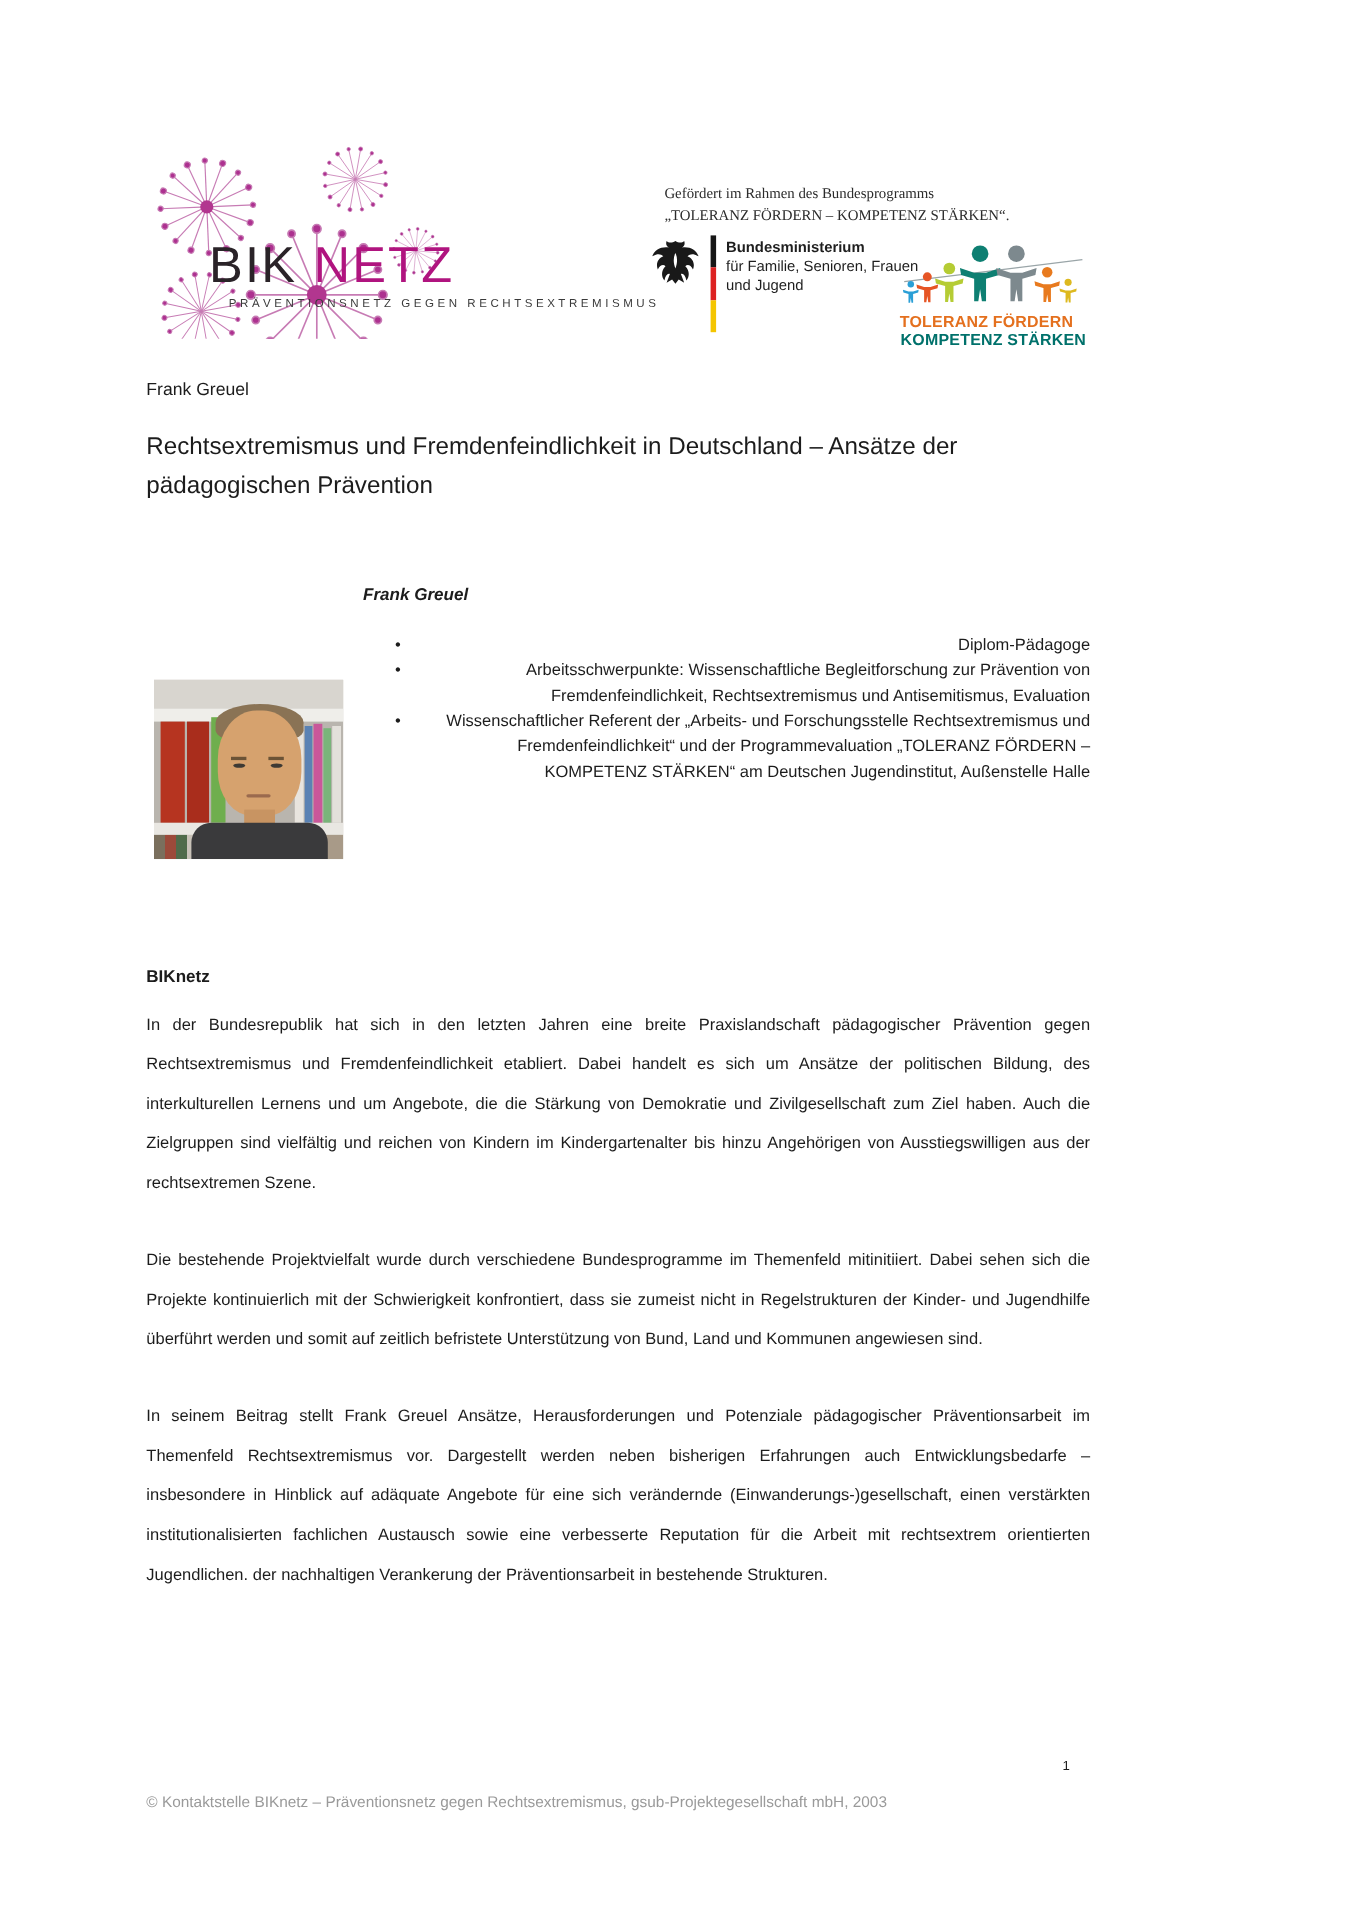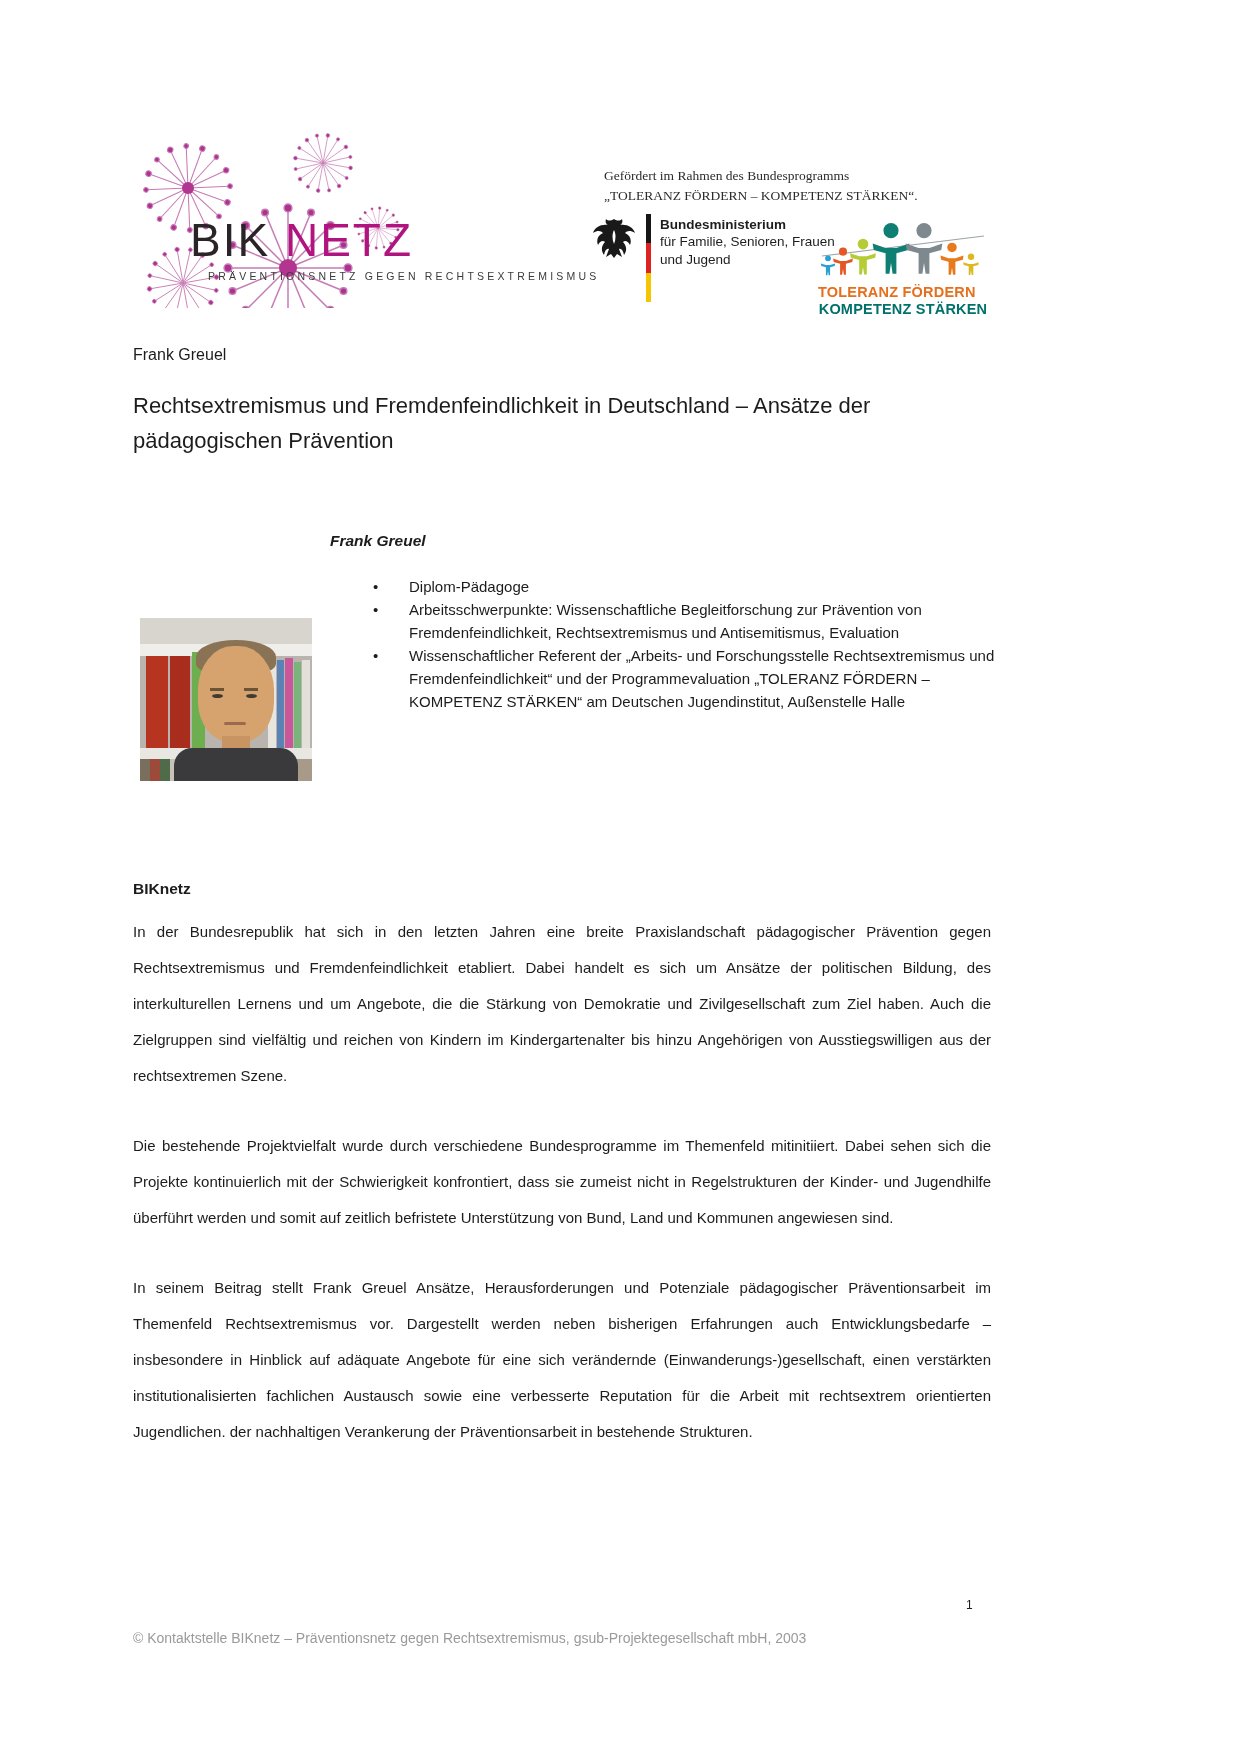--- a/index.html
+++ b/index.html
@@ -37,21 +37,21 @@
   .program-text { margin-top:2px; font-weight:bold; font-size:14.5px; line-height:1.15; letter-spacing:0.2px; white-space:nowrap; }
 
   
   .article { position:absolute; left:133px; top:346px; width:858px; }
   .author-line { font-size:16px; }
   .doc-title { margin-top:24px; font-size:22px; font-weight:normal; line-height:1.6; color:#1c1c1c; }
 
   .bio { position:relative; margin-top:74px; height:312px; }
   .bio-name { position:absolute; left:197px; top:0; font-size:15.5px; font-weight:bold; font-style:italic; }
   .portrait { position:absolute; left:7px; top:86px; width:172px; height:163px; overflow:hidden; background:#cfcbc4; }
-  .bio-bullets { position:absolute; left:236px; top:44px; width:636px; list-style:none; }
+  .bio-bullets { position:absolute; left:222px; top:44px; width:636px; list-style:none;text-align:right; }
   .bio-bullets li { position:relative; padding-left:40px; font-size:15px; line-height:1.53; }
   .bio-bullets li::before { content:"•"; position:absolute; left:4px; top:0; font-size:15px; }
 
   .abstract-heading { margin-top:36px; font-size:15.5px; font-weight:bold; }
   .abstract p { margin-top:34px; font-size:15px; line-height:2.4; text-align:justify; }
   .abstract p:first-of-type { margin-top:16px; }
 
   
   .ph { position:absolute; }
   .wall { left:0; top:0; width:172px; height:163px; background:#b9b5ae; }

